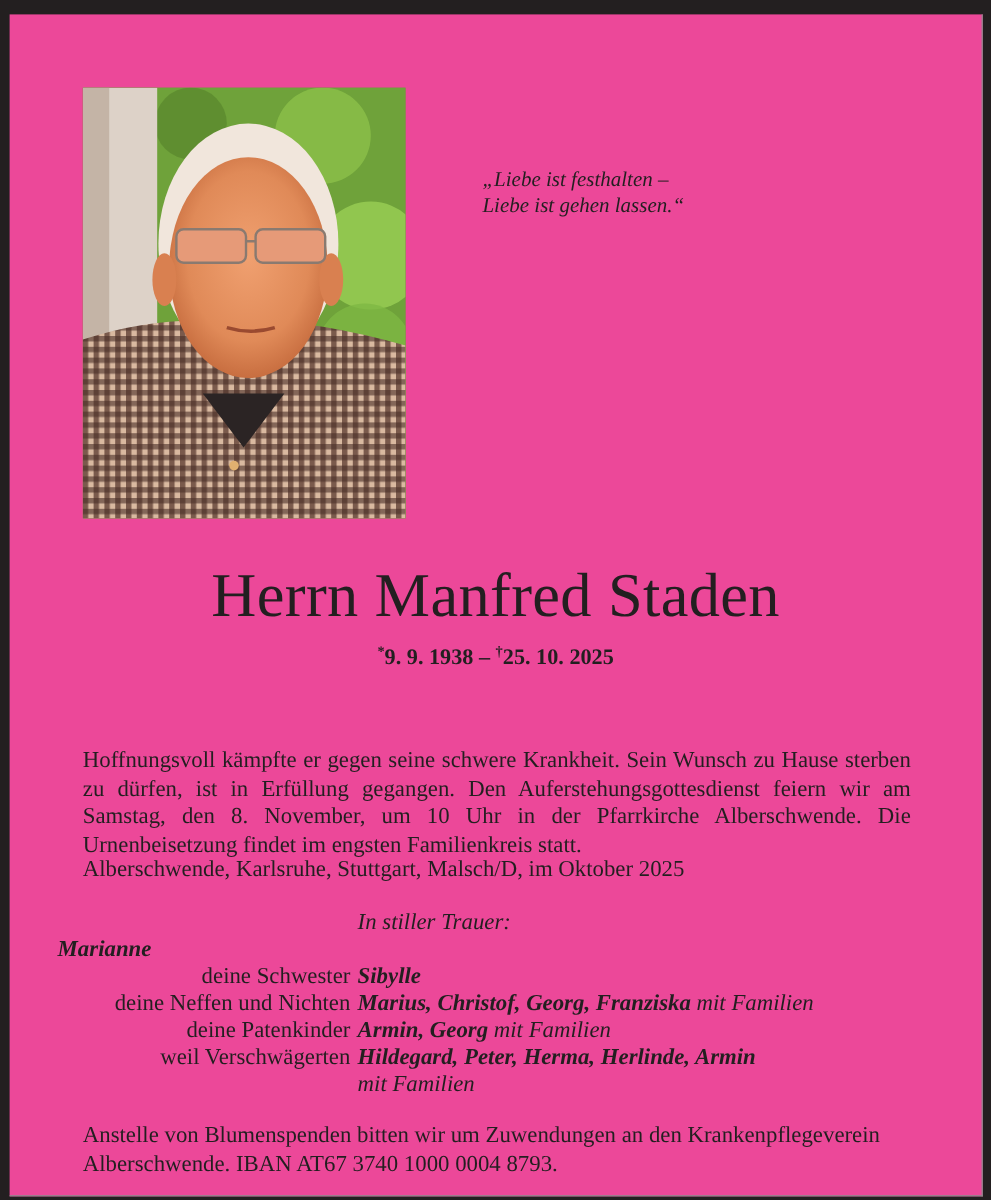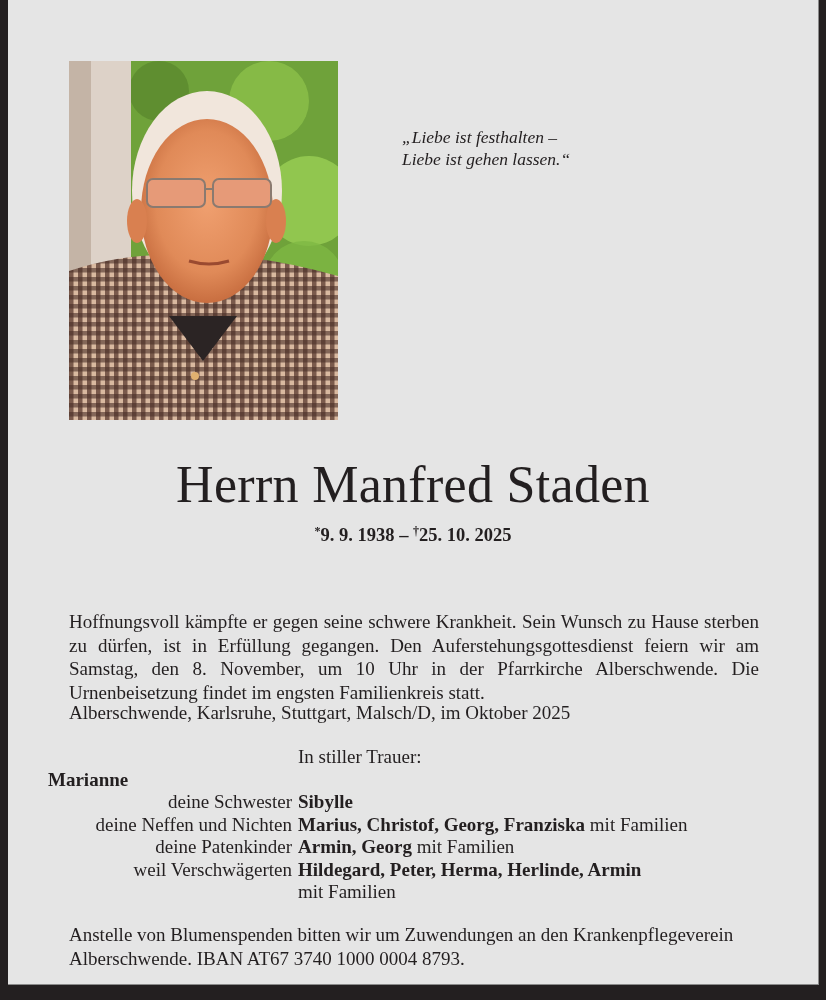--- a/index.html
+++ b/index.html
@@ -6,23 +6,23 @@
     body {
       width: 826px; height: 1000px;
       background: #231f20;
       position: relative;
       overflow: hidden;
       font-family: "Liberation Serif", "DejaVu Serif", serif;
       color: #231f20;
     }
     .page {
       position: absolute;
-      left: 8px; top: 0;
+      left: 8px; top: 12px;
       width: 810px; height: 984px;
-      background: #e5e5e5;
+      background: #ec4899;
       border-right: 1px solid #8a8a8a;
       border-bottom: 1px solid #8a8a8a;
     }
     .photo {
       position: absolute;
       left: 61px; top: 61px;
       width: 269px; height: 359px;
       overflow: hidden;
       background: #6d9a3a;
     }
@@ -79,21 +79,21 @@
     .place b { font-weight: normal; }
     .mourners {
       position: absolute;
       left: 40px; top: 746px;
       width: 730px;
       font-size: 19px;
       line-height: 22.5px;
     }
     .m-row { display: flex; }
     .m-label { width: 244px; text-align: right; padding-right: 6px; white-space: nowrap; flex-shrink: 0; }
-    .m-value { white-space: nowrap; }
+    .m-value { white-space: nowrap; font-style: italic; }
     .m-value b { font-weight: bold; }
     .footer {
       position: absolute;
       left: 61px; top: 923px;
       width: 690px;
       font-size: 19px;
       line-height: 23.5px;
     }
   </style>
 </head>

